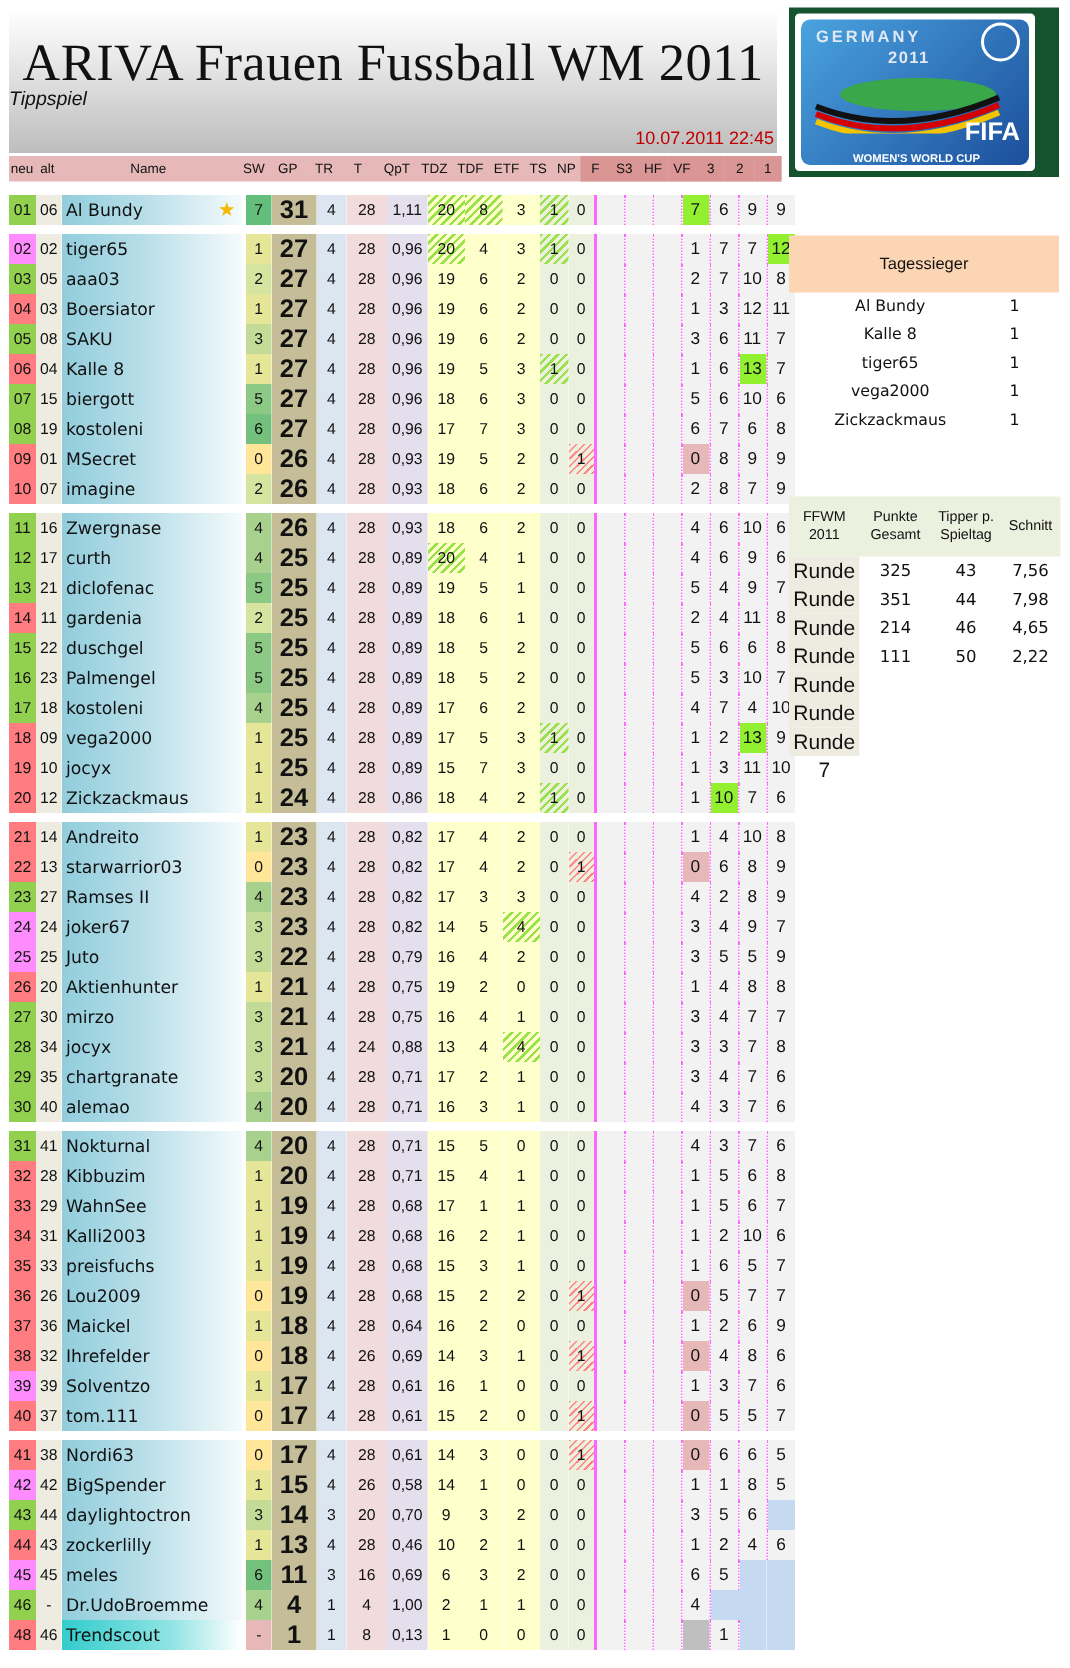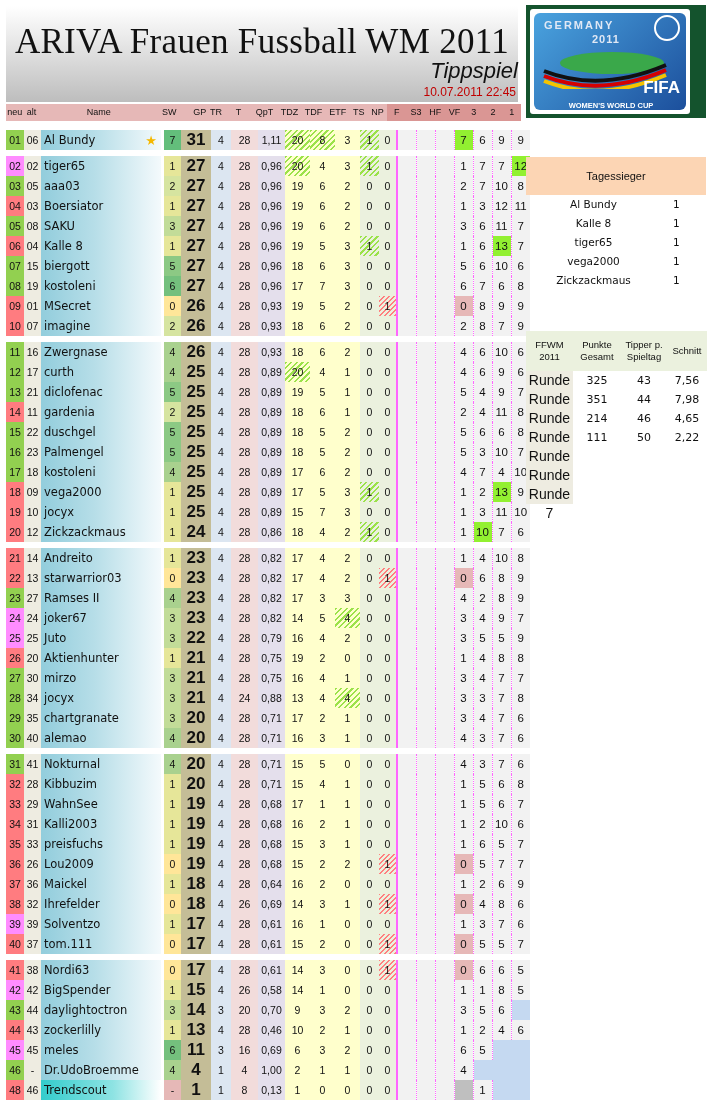--- a/index.html
+++ b/index.html
@@ -1,19 +1,19 @@
 <!DOCTYPE html>
 <html><head>
 <meta charset="utf-8">
 <style>
   * { box-sizing: border-box; margin: 0; padding: 0; }
   body { width: 713px; height: 1112px; background: #ffffff; position: relative; overflow: hidden; font-family: "Liberation Sans", sans-serif; font-size: 11px; color: #111; }
   .header-bg { position: absolute; left: 6px; top: 6px; width: 512px; height: 96px; background: linear-gradient(#ffffff 0%, #ececec 30%, #bdbdbd 100%); }
   .title { position: absolute; left: 6px; top: 0; width: 512px; text-align: center; font-family: "Liberation Serif", "DejaVu Serif", serif; font-size: 35px; color: #111; letter-spacing: 0.3px; margin-top: 22px; }
-  .subtitle { position: absolute; left: 6px; top: 58px; width: 512px; text-align: right; font-size: 22px; font-style: italic; color: #111; padding-left: 48px; }
+  .subtitle { position: absolute; left: 6px; top: 58px; width: 512px; text-align: left; font-size: 13px; font-style: italic; color: #111; }
   .timestamp { position: absolute; right: 197px; top: 85px; font-size: 12px; color: #c00000; }
   .logo { position: absolute; left: 526px; top: 5px; width: 180px; height: 113px; background: #14532d; }
   .logo-inner { position: absolute; left: 4px; top: 4px; width: 160px; height: 105px; background: #fff; border-radius: 3px; overflow: hidden; }
   .logo-blue { position: absolute; left: 4px; top: 4px; right: 4px; bottom: 4px; background: linear-gradient(135deg, #4aa3df, #1c4f9c); border-radius: 6px; }
   .logo-txt1 { position: absolute; left: 14px; top: 10px; color: #e0e8f5; font-weight: bold; font-size: 11px; letter-spacing: 2px; }
   .logo-txt2 { position: absolute; left: 62px; top: 24px; color: #e0e8f5; font-weight: bold; font-size: 11px; letter-spacing: 1px; }
   .logo-fifa { position: absolute; right: 10px; bottom: 16px; color: #fff; font-weight: bold; font-size: 17px; }
   .logo-wwc { position: absolute; left: 8px; right: 6px; bottom: 4px; color: #fff; font-weight: bold; font-size: 7.5px; text-align: center; }
   .logo-stadium { position: absolute; left: 10px; top: 40px; width: 130px; height: 40px; }
   .logo-emblem { position: absolute; right: 10px; top: 6px; width: 26px; height: 26px; border: 2px solid #fff; border-radius: 50%; }
@@ -103,21 +103,21 @@
     <div class="logo-fifa">FIFA</div>
     <div class="logo-wwc">WOMEN'S WORLD CUP</div>
   </div>
 </div>
 
 <div class="colhead" id="colhead">
     <div style="width: 18px;">neu</div>
     <div style="width: 17px;">alt</div>
     <div style="width: 123px; margin-right: 3px;">Name</div>
     <div style="width: 17px;">SW</div>
-    <div style="width: 30px; text-align: right;">GP</div>
+    <div style="width: 30px;">GP</div>
     <div style="width: 20px;">TR</div>
     <div style="width: 27px;">T</div>
     <div style="width: 27px;">QpT</div>
     <div style="width: 25px;">TDZ</div>
     <div style="width: 25px;">TDF</div>
     <div style="width: 25px;">ETF</div>
     <div style="width: 19px;">TS</div>
     <div style="width: 20px;">NP</div>
     <div class="dark" style="width: 20px;">F</div>
     <div class="dark" style="width: 20px; text-align: center;">S3</div>

